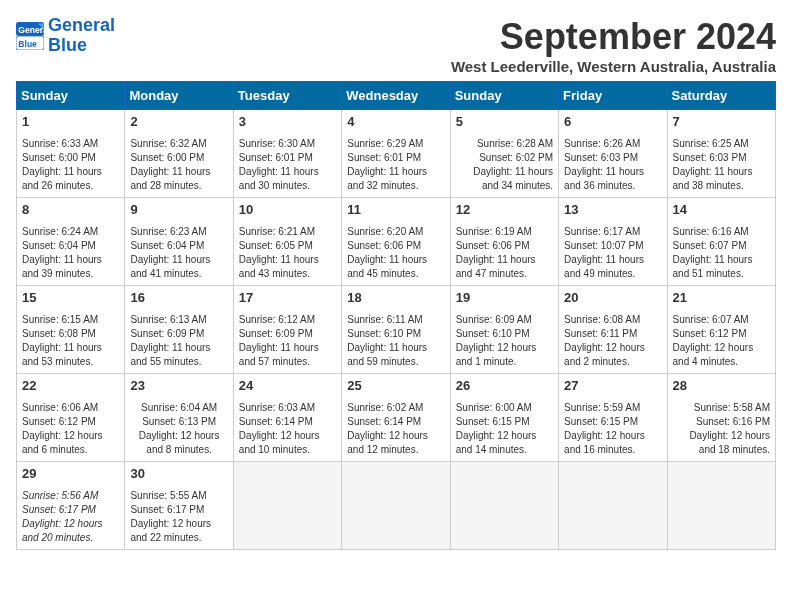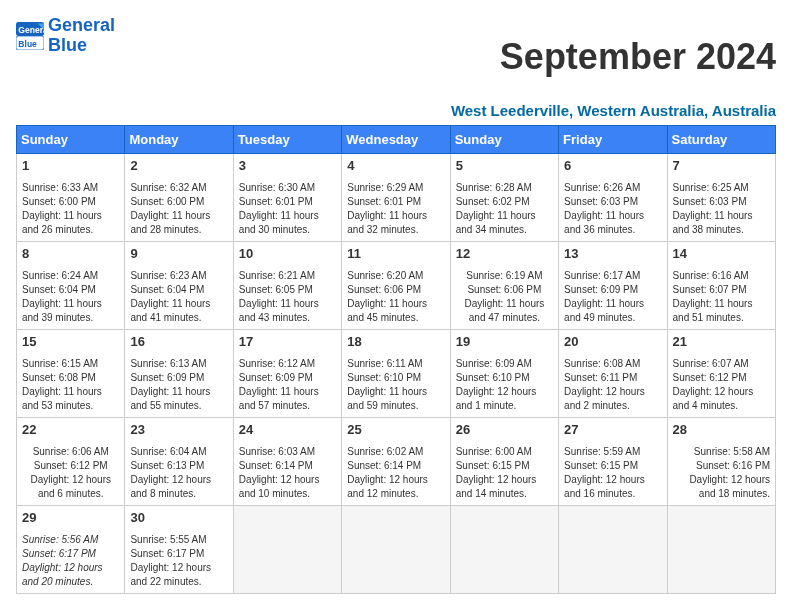--- a/index.html
+++ b/index.html
@@ -32,35 +32,33 @@
       width: 28px;
       height: 28px;
     }
     .title-block {
       text-align: right;
     }
     .month-title {
       font-size: 36px;
       font-weight: bold;
       color: #333;
-      margin-top: 20px;
     }
     .location {
       font-size: 15px;
-      color: #0369a1;
-      font-weight: bold;
-      margin-top: 24px;
+      color: #404040;
+      font-weight: bold;
     }
     table {
       width: 100%;
       border-collapse: collapse;
       table-layout: fixed;
     }
     th {
-      background-color: #3b82f6;
+      background-color: #0369a1;
       color: #fff;
       font-size: 13px;
       font-weight: bold;
       padding: 6px 4px;
       text-align: left;
       border: 1px solid #1565c0;
     }
     td {
       border: 1px solid #ccc;
       vertical-align: top;
@@ -148,21 +146,21 @@
         </td>
         <td>
           <span class="day-num">4</span>
           <div class="cell-text" style="white-space: pre-line;">Sunrise: 6:29 AM
 Sunset: 6:01 PM
 Daylight: 11 hours
 and 32 minutes.</div>
         </td>
         <td>
           <span class="day-num">5</span>
-          <div class="cell-text" style="white-space: pre-line;">Sunrise: 6:28 AM
+          <div class="cell-text" style="white-space: pre-line; text-align: right;">Sunrise: 6:28 AM
 Sunset: 6:02 PM
 Daylight: 11 hours
 and 34 minutes.</div>
         </td>
         <td>
           <span class="day-num">6</span>
           <div class="cell-text" style="white-space: pre-line;">Sunrise: 6:26 AM
 Sunset: 6:03 PM
 Daylight: 11 hours
 and 36 minutes.</div>
@@ -199,29 +197,29 @@
         </td>
         <td>
           <span class="day-num">11</span>
           <div class="cell-text" style="white-space: pre-line;">Sunrise: 6:20 AM
 Sunset: 6:06 PM
 Daylight: 11 hours
 and 45 minutes.</div>
         </td>
         <td>
           <span class="day-num">12</span>
-          <div class="cell-text" style="white-space: pre-line; text-align: center;">Sunrise: 6:19 AM
+          <div class="cell-text" style="white-space: pre-line;">Sunrise: 6:19 AM
 Sunset: 6:06 PM
 Daylight: 11 hours
 and 47 minutes.</div>
         </td>
         <td>
           <span class="day-num">13</span>
           <div class="cell-text" style="white-space: pre-line;">Sunrise: 6:17 AM
-Sunset: 6:09 PM
+Sunset: 10:07 PM
 Daylight: 11 hours
 and 49 minutes.</div>
         </td>
         <td>
           <span class="day-num">14</span>
           <div class="cell-text" style="white-space: pre-line;">Sunrise: 6:16 AM
 Sunset: 6:07 PM
 Daylight: 11 hours
 and 51 minutes.</div>
         </td>
@@ -273,28 +271,28 @@
           <span class="day-num">21</span>
           <div class="cell-text" style="white-space: pre-line;">Sunrise: 6:07 AM
 Sunset: 6:12 PM
 Daylight: 12 hours
 and 4 minutes.</div>
         </td>
       </tr>
       <tr>
         <td>
           <span class="day-num">22</span>
-          <div class="cell-text" style="white-space: pre-line; text-align: center;">Sunrise: 6:06 AM
+          <div class="cell-text" style="white-space: pre-line;">Sunrise: 6:06 AM
 Sunset: 6:12 PM
 Daylight: 12 hours
 and 6 minutes.</div>
         </td>
         <td>
           <span class="day-num">23</span>
-          <div class="cell-text" style="white-space: pre-line;">Sunrise: 6:04 AM
+          <div class="cell-text" style="white-space: pre-line; text-align: center;">Sunrise: 6:04 AM
 Sunset: 6:13 PM
 Daylight: 12 hours
 and 8 minutes.</div>
         </td>
         <td>
           <span class="day-num">24</span>
           <div class="cell-text" style="white-space: pre-line;">Sunrise: 6:03 AM
 Sunset: 6:14 PM
 Daylight: 12 hours
 and 10 minutes.</div>

